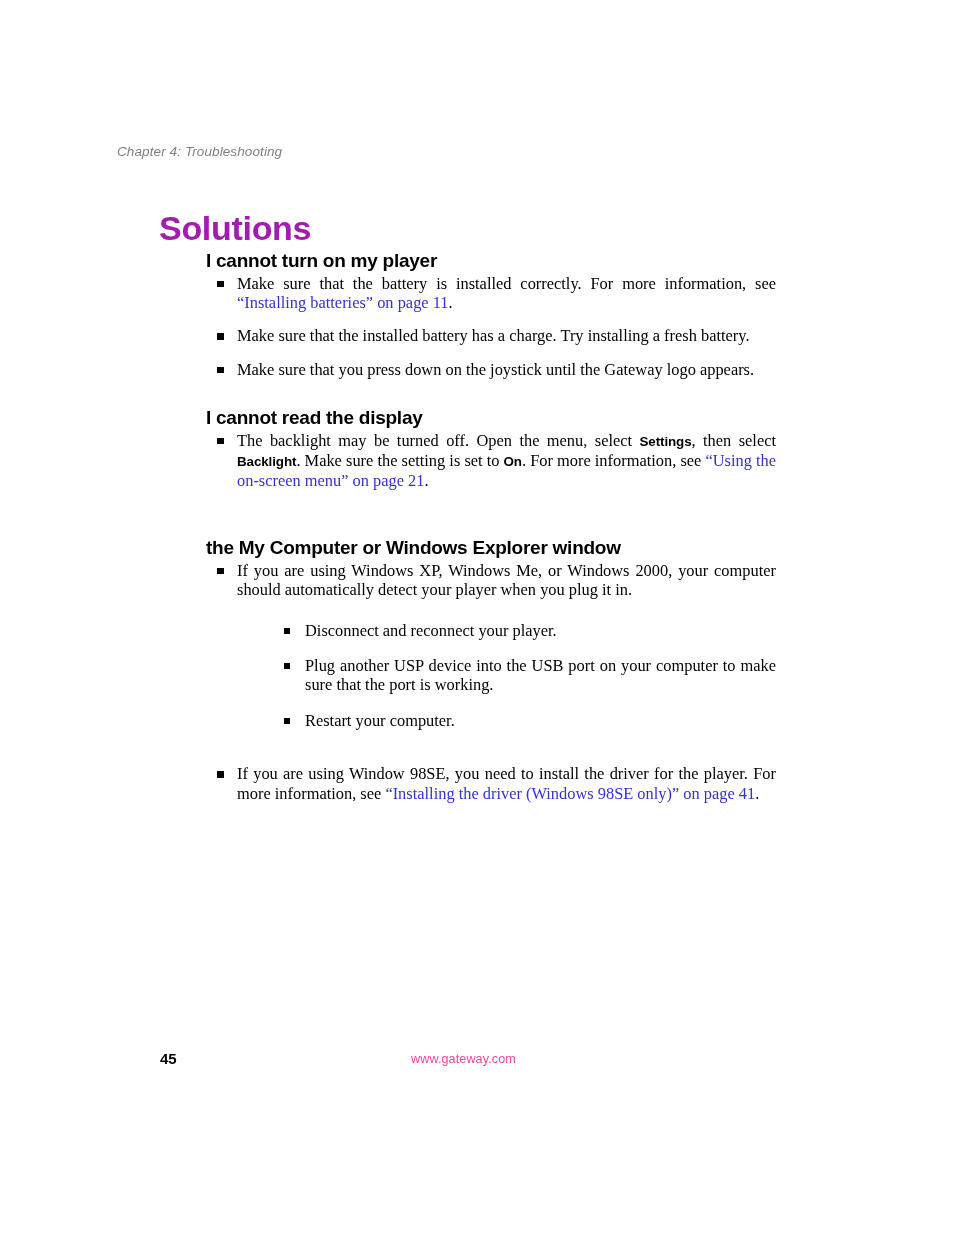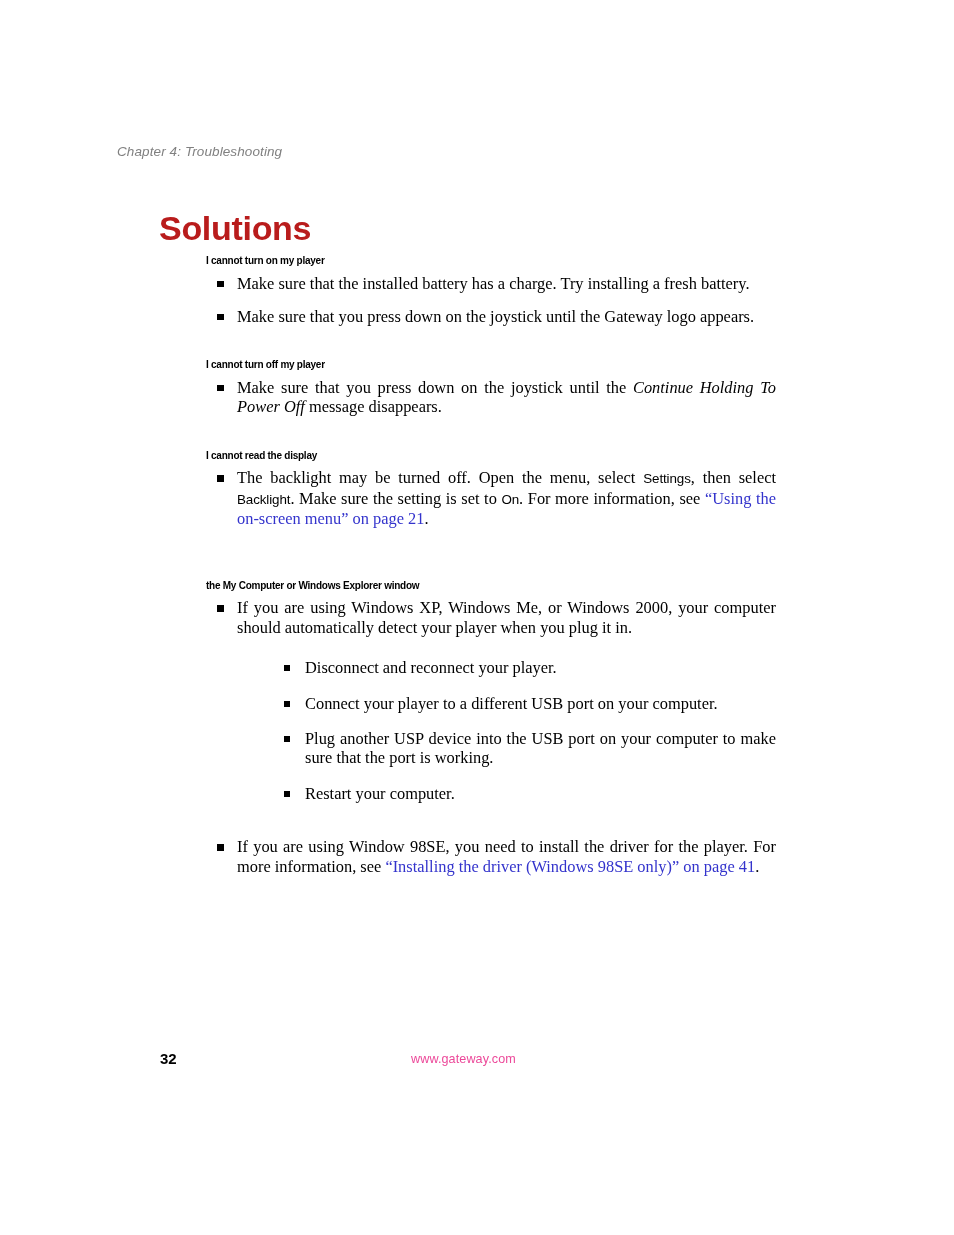--- a/index.html
+++ b/index.html
@@ -39,37 +39,37 @@
   
   .page-title {
     position: absolute;
     left: 159px;
     top: 186px;
     font-family: "Liberation Sans", "DejaVu Sans", sans-serif;
     font-weight: bold;
     font-size: 34px;
     line-height: 38px;
     letter-spacing: -0.3px;
-    color: #b91c1c;
+    color: #a21caf;
     white-space: nowrap;
     text-align: right;
   }
 
   
   .content {
     position: absolute;
     left: 206px;
     top: 252px;
     width: 570px;
   }
 
   h2.q-heading {
     font-family: "Liberation Sans", "DejaVu Sans", sans-serif;
     font-weight: bold;
-    font-size: 10px;
+    font-size: 19px;
     line-height: 18.5px;
     letter-spacing: -0.25px;
     margin: 0;
     padding: 0;
     color: #000000;
   }
 
   .section {
     margin: 0 0 30px 0;
   }
@@ -132,21 +132,21 @@
   
   li.nested-holder { margin-bottom: 20px; }
   li.after-nested { margin-top: 34px; }
 
   
   .link {
     color: #3333cc;
   }
   .ui-term {
     font-family: "Liberation Sans", "DejaVu Sans", sans-serif;
-    font-weight: normal;
+    font-weight: bold;
     font-size: 13.4px;
     letter-spacing: -0.1px;
   }
   .msg-italic {
     font-style: italic;
   }
 
   
   .footer-page-number {
     position: absolute;
@@ -176,38 +176,33 @@
 
   <h1 class="page-title">Solutions</h1>
 
   <div class="content">
 
     <div class="section">
       <h2 class="q-heading">I cannot turn on my player</h2>
       <ul class="lvl1">
         <li class="item">
           <span class="bullet"></span>
+          <span class="txt"><span>Make sure that the battery is installed correctly. For more information, see </span><span class="link">“Installing batteries” on page 11</span><span>.</span></span>
+        </li>
+        <li class="item">
+          <span class="bullet"></span>
           <span class="txt">Make sure that the installed battery has a charge. Try installing a fresh battery.</span>
         </li>
         <li class="item">
           <span class="bullet"></span>
           <span class="txt">Make sure that you press down on the joystick until the Gateway logo appears.</span>
         </li>
       </ul>
     </div>
 
-    <div class="section">
-      <h2 class="q-heading">I cannot turn off my player</h2>
-      <ul class="lvl1">
-        <li class="item">
-          <span class="bullet"></span>
-          <span class="txt"><span>Make sure that you press down on the joystick until the </span><span class="msg-italic">Continue Holding To Power Off</span><span> message disappears.</span></span>
-        </li>
-      </ul>
-    </div>
 
     <div class="section">
       <h2 class="q-heading">I cannot read the display</h2>
       <ul class="lvl1">
         <li class="item">
           <span class="bullet"></span>
           <span class="txt"><span>The backlight may be turned off. Open the menu, select </span><span class="ui-term">Settings</span><span>, then select </span><span class="ui-term">Backlight</span><span>. Make sure the setting is set to </span><span class="ui-term">On</span><span>. For more information, see </span><span class="link">“Using the on-screen menu” on page 21</span><span>.</span></span>
         </li>
       </ul>
     </div>
@@ -215,41 +210,37 @@
     <div class="section">
       <h2 class="q-heading"><br><span>the My Computer or Windows Explorer window</span></h2>
       <ul class="lvl1">
         <li class="item nested-holder">
           <span class="bullet"></span>
           <span class="txt">If you are using Windows XP, Windows Me, or Windows 2000, your computer should automatically detect your player when you plug it in.</span>
           <ul class="lvl2">
             <li class="item">
               <span class="bullet"></span>
               <span class="txt">Disconnect and reconnect your player.</span>
-            </li>
-            <li class="item">
-              <span class="bullet"></span>
-              <span class="txt">Connect your player to a different USB port on your computer.</span>
             </li>
             <li class="item">
               <span class="bullet"></span>
               <span class="txt">Plug another USP device into the USB port on your computer to make sure that the port is working.</span>
             </li>
             <li class="item">
               <span class="bullet"></span>
               <span class="txt">Restart your computer.</span>
             </li>
           </ul>
         </li>
         <li class="item after-nested">
           <span class="bullet"></span>
           <span class="txt"><span>If you are using Window 98SE, you need to install the driver for the player. For more information, see </span><span class="link">“Installing the driver (Windows 98SE only)” on page 41</span><span>.</span></span>
         </li>
       </ul>
     </div>
 
   </div>
 
-  <div class="footer-page-number">32</div>
+  <div class="footer-page-number">45</div>
 
   <div class="footer-url">www.gateway.com</div>
 
 </div>
 
 </body></html>

